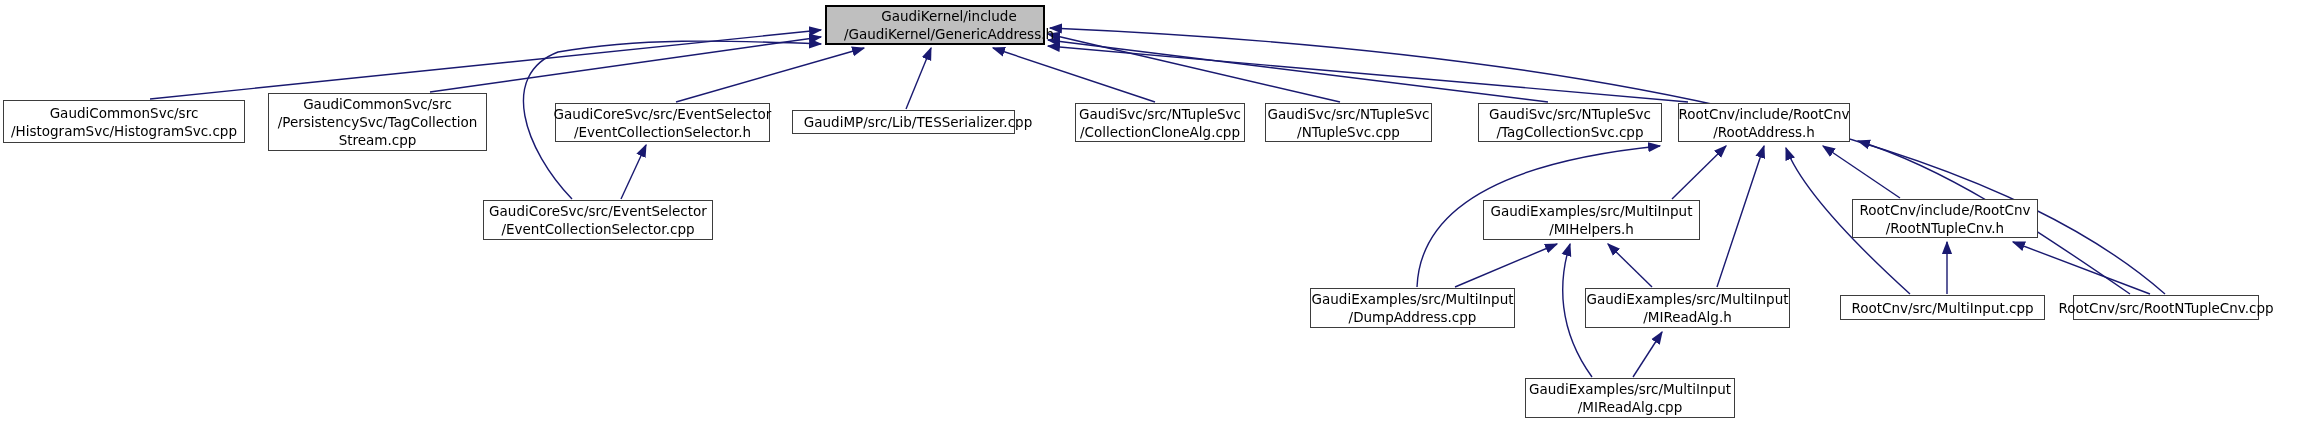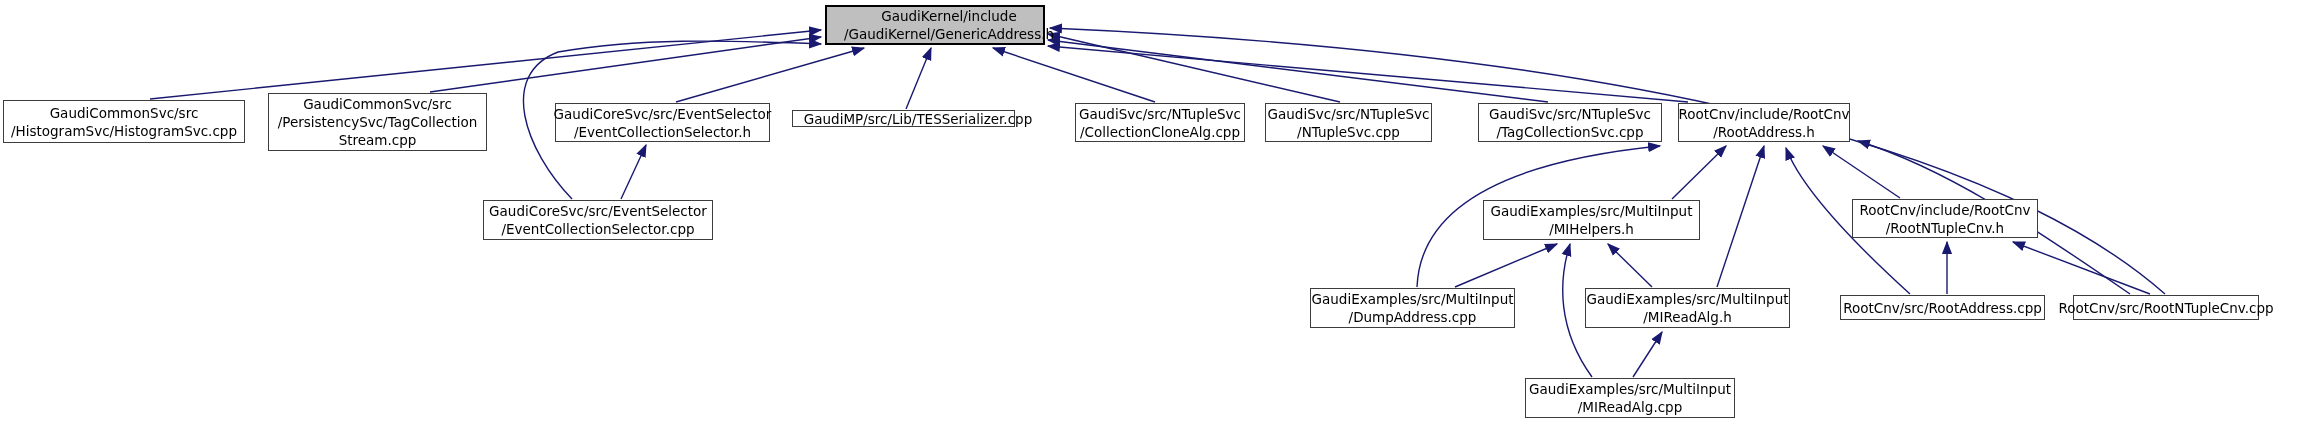--- a/index.html
+++ b/index.html
@@ -7,21 +7,21 @@
           font-family:"DejaVu Sans", sans-serif;}
   #edges{position:absolute;left:0;top:0;width:2305px;height:424px;}
   .node{position:absolute;box-sizing:border-box;background:#ffffff;border:1.4px solid #3d3d3d;
         display:flex;align-items:center;justify-content:center;text-align:center;
         white-space:pre-line;font-size:13.5px;line-height:18px;color:#000;padding:1px 4px;cursor:pointer;}
   .node.hl{background:#bfbfbf;border:2.2px solid #000;}
   
   .p0 {left:3px;    top:100px; width:242px; height:43px;}
   .p1 {left:268px;  top:93px;  width:219px; height:58px;}
   .p2 {left:555px;  top:103px; width:215px; height:39px;}
-  .p3 {left:792px;  top:110px; width:223px; height:17px;padding-left:33px;}
+  .p3 {left:792px;  top:110px; width:223px; height:24px;padding-left:33px;}
   .p4 {left:1075px; top:103px; width:170px; height:39px;}
   .p5 {left:1265px; top:103px; width:167px; height:39px;}
   .p6 {left:1478px; top:103px; width:184px; height:39px;}
   .p7 {left:1678px; top:103px; width:172px; height:39px;}
   .p8 {left:825px;  top:5px;   width:220px; height:40px;padding-left:32px;}
   .p9 {left:483px;  top:200px; width:230px; height:40px;}
   .p10{left:1483px; top:200px; width:217px; height:40px;}
   .p11{left:1852px; top:199px; width:186px; height:39px;}
   .p12{left:1310px; top:288px; width:205px; height:40px;}
   .p13{left:1585px; top:288px; width:205px; height:40px;}
@@ -87,18 +87,18 @@
   <div class="node p9">GaudiCoreSvc/src/EventSelector
 /EventCollectionSelector.cpp</div>
   <div class="node p10">GaudiExamples/src/MultiInput
 /MIHelpers.h</div>
   <div class="node p11">RootCnv/include/RootCnv
 /RootNTupleCnv.h</div>
   <div class="node p12">GaudiExamples/src/MultiInput
 /DumpAddress.cpp</div>
   <div class="node p13">GaudiExamples/src/MultiInput
 /MIReadAlg.h</div>
-  <div class="node p14">RootCnv/src/RootAddress.cpp</div>
+  <div class="node p14">RootCnv/src/MultiInput.cpp</div>
   <div class="node p15">RootCnv/src/RootNTupleCnv.cpp</div>
   <div class="node p16">GaudiExamples/src/MultiInput
 /MIReadAlg.cpp</div>
 
 </div>
 
 </body></html>

